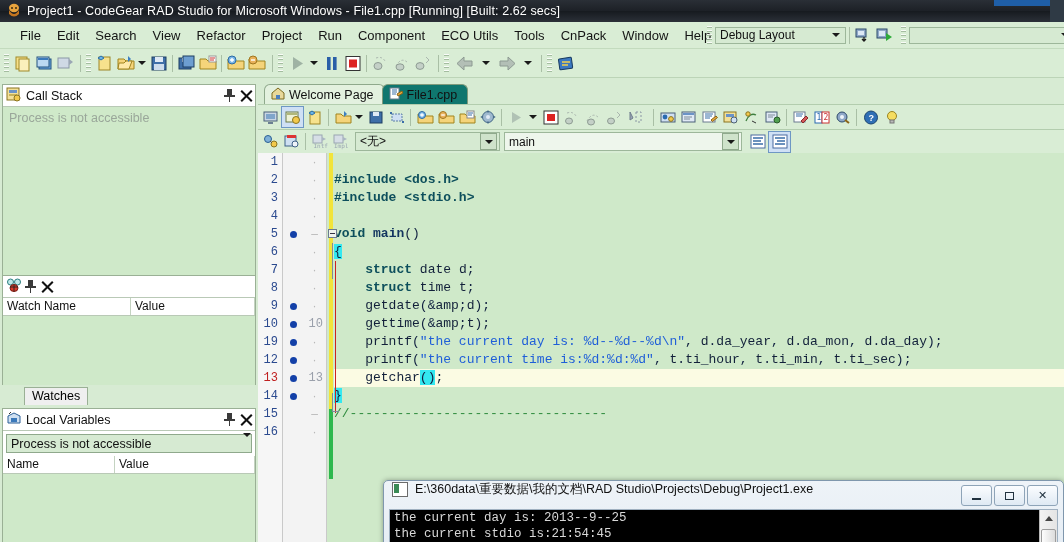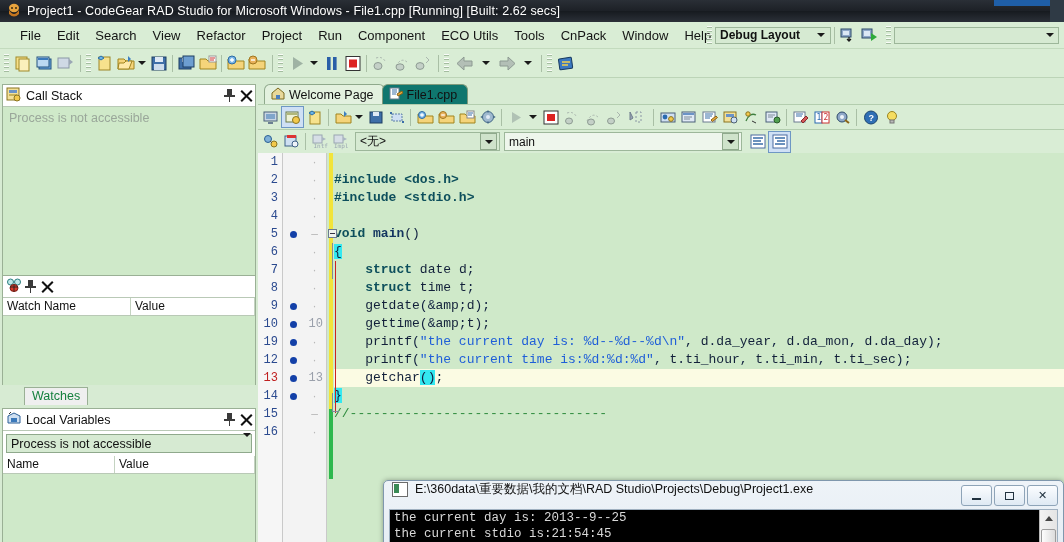--- a/index.html
+++ b/index.html
@@ -103,21 +103,21 @@
   .panelbody{background:#cfe9c9;}
   .dimtext{color:#9aa79a;font-size:12.5px;padding:4px 6px;}
   .gridhdr{
     display:flex;height:17px;background:#ffffff;border-bottom:1px solid #b9c9b6;
     font-size:12px;color:#111;
   }
   .gridhdr .gh{padding:1px 4px;border-right:1px solid #c4d3c1;box-sizing:border-box;overflow:hidden;}
   .tabstrip{height:20px;display:flex;align-items:flex-end;padding-left:22px;background:#d7ebd3;}
   .wtab{
     background:#efefef;border:1px solid #9ab095;border-bottom:none;
-    padding:1px 7px 2px 7px;font-size:12.5px;color:#15803d;
+    padding:1px 7px 2px 7px;font-size:12.5px;color:#000000;
   }
   .lvcombo{
     margin:3px;height:19px;background:#d6ead2;border:1px solid #8fa98c;
     display:flex;align-items:center;font-size:12.5px;color:#111;padding-left:4px;
     box-sizing:border-box;
   }
 
   
   .editor{position:absolute;left:258px;top:0;right:0;bottom:0;background:#d7ebd3;}
   .edtabs{height:22px;display:flex;align-items:flex-end;padding-left:6px;}
@@ -241,21 +241,21 @@
     <div class="mi">Run</div>
     <div class="mi">Component</div>
     <div class="mi">ECO Utils</div>
     <div class="mi">Tools</div>
     <div class="mi">CnPack</div>
     <div class="mi">Window</div>
     <div class="mi">Help</div>
 
     <div class="layoutbox">
       <span class="grip"></span>
-      <div class="combo" style="width:116px;font-weight:bold;">
+      <div class="combo" style="width:131px;">
         <span class="cv">Debug Layout</span>
         <span class="arrowbtn">
             <i class="caret-dn"></i>
           </span>
       </div>
       <span class="sep"></span>
       <span class="tbicon">
         <svg width="17" height="16" viewBox="0 0 17 16">
           <rect x="1" y="2" width="10" height="8" fill="#8fa8c8" stroke="#2d4a6b"></rect>
           <rect x="3" y="4" width="6" height="4" fill="#dce8f5"></rect>

